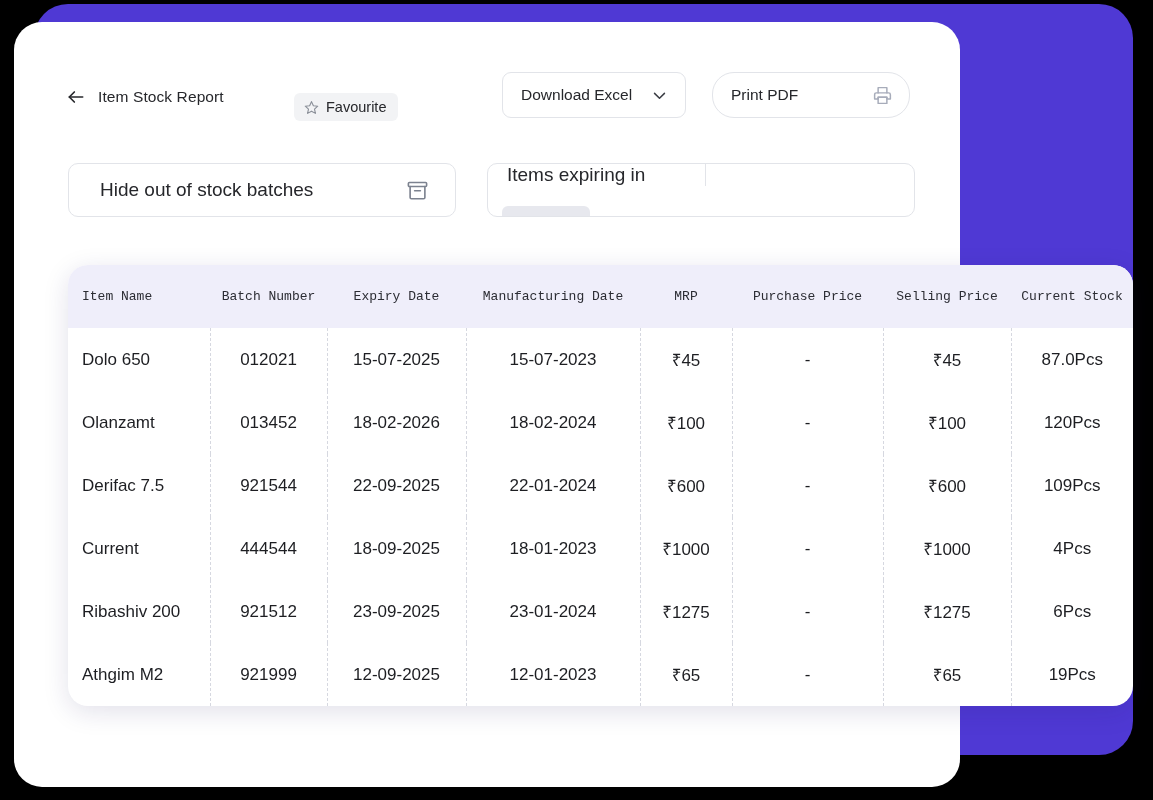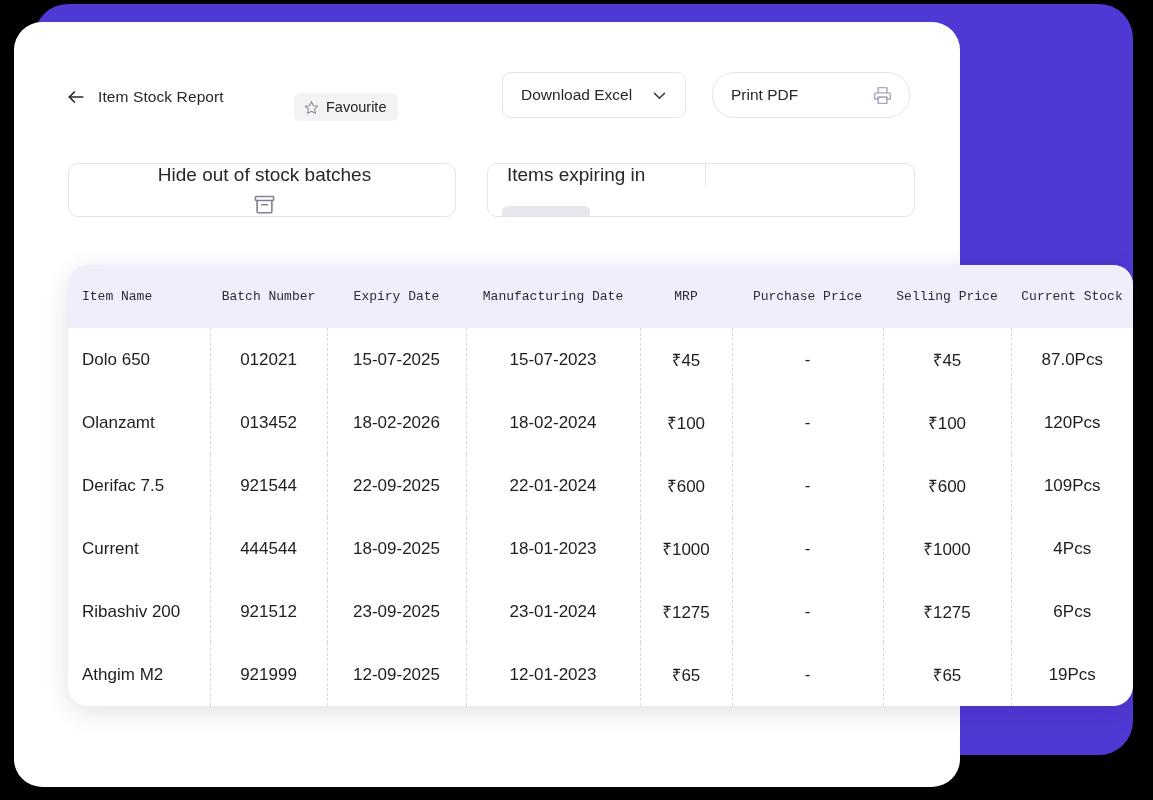--- a/index.html
+++ b/index.html
@@ -135,21 +135,20 @@
     width: 388px;
     height: 54px;
     border: 1px solid #E2E4E9;
     border-radius: 10px;
     background: #fff;
     display: flex;
     align-items: center;
     justify-content: space-between;
     padding: 0 26px 0 31px;
     cursor: pointer;
-    flex-direction: column;
   }
   .filter-hide .ftxt {
     font-size: 19px;
     color: #26272B;
     white-space: nowrap;
   }
   .archive-icon { width: 23px; height: 23px; display:block; color:#7C828F; }
 
   .filter-exp {
     position: absolute;

